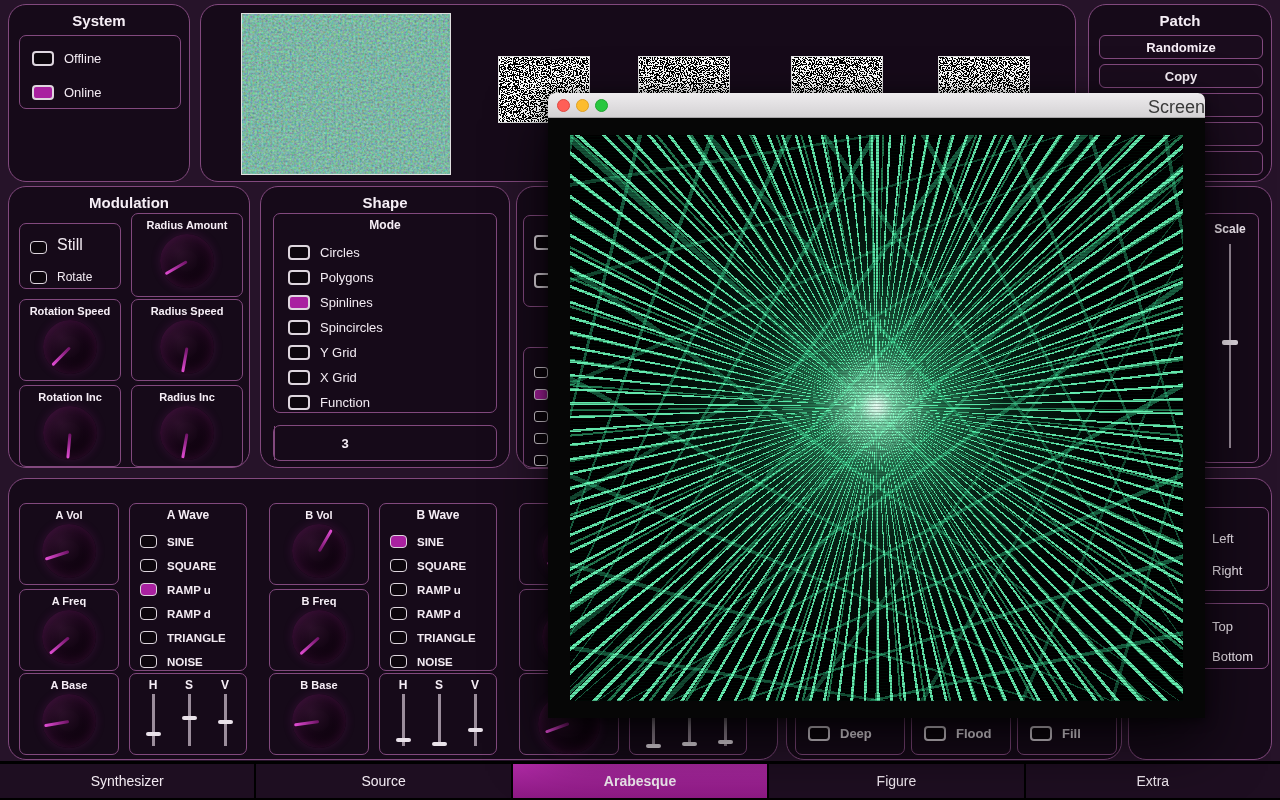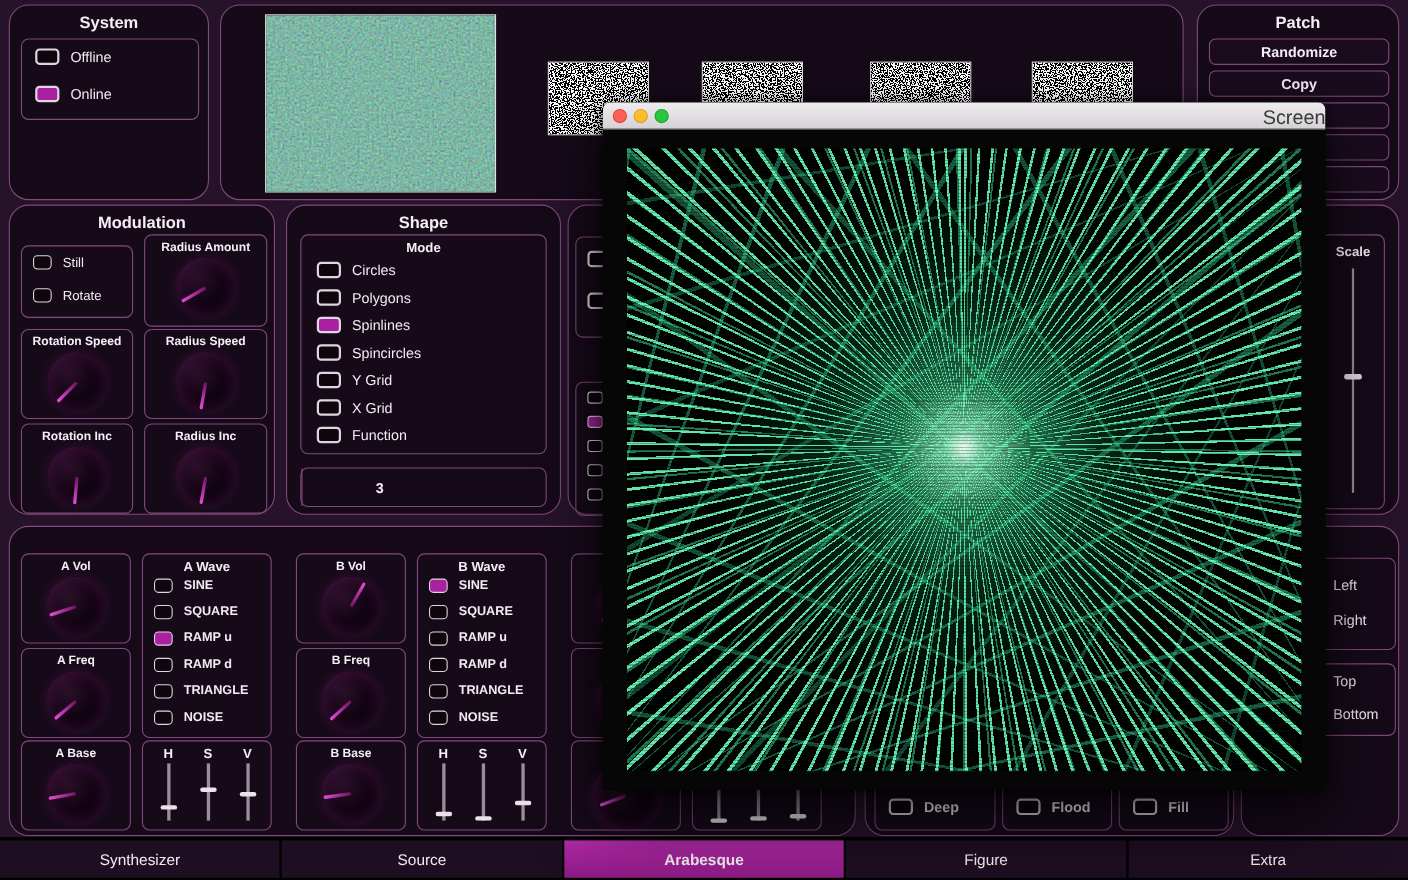--- a/index.html
+++ b/index.html
@@ -3,21 +3,21 @@
 <meta charset="utf-8">
 <style>
   *{box-sizing:border-box;margin:0;padding:0}
   html,body{background:#000}
   body{font-family:"Liberation Sans",sans-serif}
   .stage{position:relative;width:1280px;height:800px;background:#261329;overflow:hidden}
   .panel{position:absolute;background:#160a19;border:1px solid #82497e;border-radius:18px}
   .ptitle{position:absolute;top:7px;left:0;right:0;text-align:center;color:#f6eef6;font-size:15px;font-weight:bold}
   .box{position:absolute;border:1px solid #82497e;border-radius:7px}
   .gtitle{position:absolute;top:4px;left:0;right:0;text-align:center;color:#f6eef6;font-size:12px;font-weight:bold}
-  .cbrow{position:absolute;left:0;right:0;display:flex;align-items:flex-start;height:22px}
+  .cbrow{position:absolute;left:0;right:0;display:flex;align-items:flex-end;height:22px}
   .cb{display:inline-block;width:22px;height:15px;border:2px solid #ded6de;border-radius:4px;background:#0d060d;flex:0 0 auto}
   .cb.sm{width:17px;height:13px;border-width:1.5px}
   .cb.tiny{width:14px;height:11px;border-width:1.5px;border-radius:3px}
   .cb.on{background:#a921a0}
   .cblabel{color:#f2eaf2;font-size:13px;margin-left:10px;white-space:nowrap}
   .cblabel.sm{font-size:11.5px;font-weight:bold}
   .kbox{position:absolute;border:1px solid #82497e;border-radius:7px;display:flex;flex-direction:column;align-items:center}
   .klabel{margin-top:5px;color:#f6eef6;font-size:11px;font-weight:bold;height:13px;white-space:nowrap}
   .knob{position:relative;width:54px;height:54px;margin-top:2px;border-radius:50%;
         background:radial-gradient(circle at 34% 32%,#2c102a 0%,#140514 45%,#050105 80%),#000;
@@ -152,21 +152,21 @@
     <div class="pbtn" style="top:88px"></div>
     <div class="pbtn" style="top:117px"></div>
     <div class="pbtn" style="top:146px"></div>
   </div>
 
   <div class="panel" style="left:8px;top:186px;width:242px;height:282px">
     <div class="ptitle">Modulation</div>
     <div class="box" style="left:10px;top:36px;width:102px;height:66px">
       <div class="cbrow" style="top:8px;padding-left:10px">
         <span class="cb sm"></span>
-        <span class="cblabel" style="font-size:12px">Still</span>
+        <span class="cblabel" style="font-size:16px">Still</span>
       </div>
       <div class="cbrow" style="top:38px;padding-left:10px">
         <span class="cb sm"></span>
         <span class="cblabel" style="font-size:12px">Rotate</span>
       </div>
     </div>
     <div class="kbox" style="left:122px;top:26px;width:112px;height:84px">
       <div class="klabel">Radius Amount</div>
       <div class="knob">
           <div class="needle" style="--a:150deg"></div>

